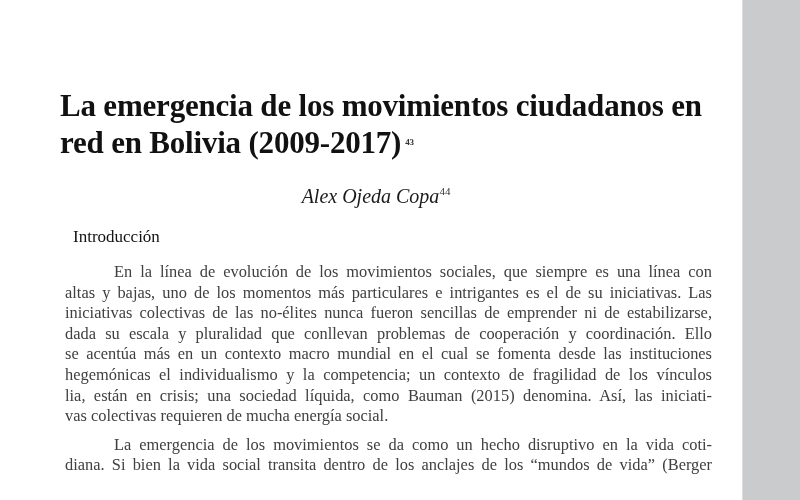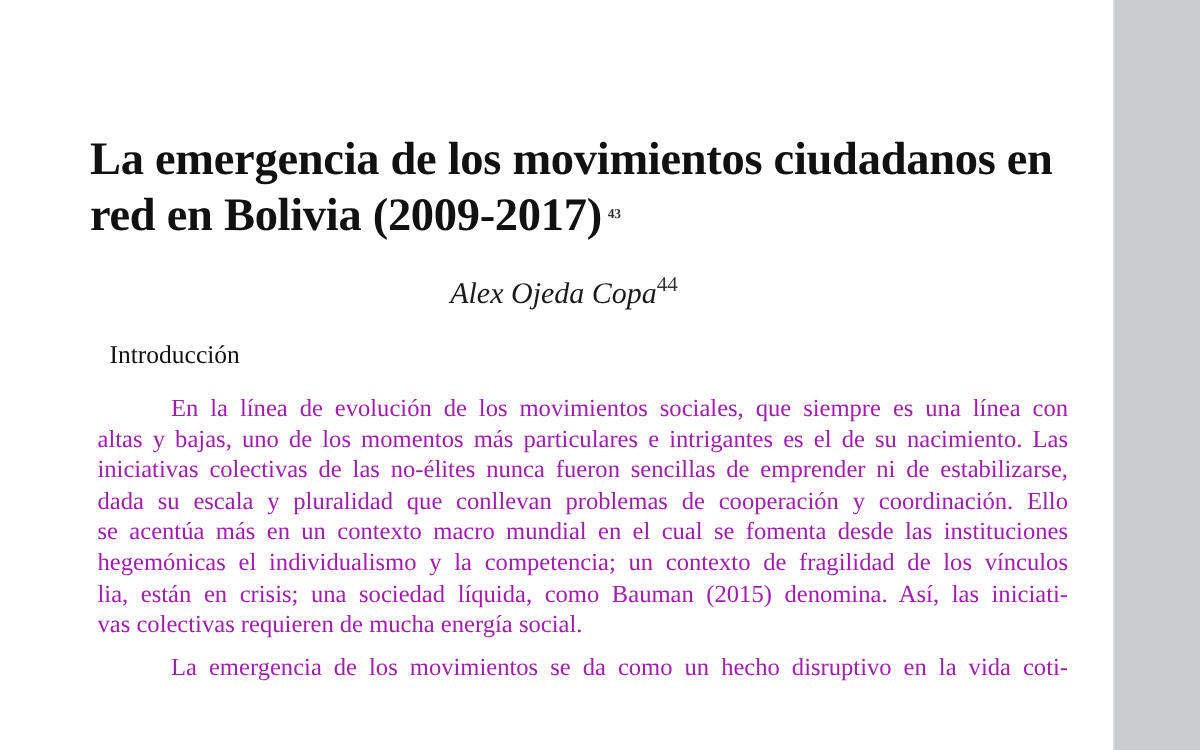--- a/index.html
+++ b/index.html
@@ -54,21 +54,21 @@
       left: 60px;
       width: 632px;
       top: 179px;
       text-align: center;
       font-style: italic;
       font-size: 20px;
       line-height: 24px;
       color: #1a1a1a;
     }
     .author .sup-a {
-      font-size: 14px;
+      font-size: 11px;
       font-style: normal;
       vertical-align: 8px;
       color: #333333;
     }
     .section-heading {
       position: absolute;
       left: 73px;
       top: 226px;
       margin: 0;
       font-weight: normal;
@@ -81,21 +81,21 @@
       left: 65px;
       top: 262px;
       width: 647px;
     }
     .para {
       margin: 0 0 8px 0;
       font-size: 16.4px;
       line-height: 20.6px;
       text-align: justify;
       text-align-last: justify;
-      color: #a21caf;
+      color: #404040;
     }
     .para .ln {
       display: block;
       text-align: justify;
       text-align-last: justify;
       white-space: nowrap;
       overflow: hidden;
     }
     .para .ln.last {
       text-align-last: left;
@@ -118,26 +118,27 @@
 
   <div class="author">
     <span>Alex Ojeda Copa</span><span class="sup-a">44</span>
   </div>
 
   <h2 class="section-heading">Introducción</h2>
 
   <div class="body">
     <p class="para">
       <span class="ln indent">En la línea de evolución de los movimientos sociales, que siempre es una línea con</span>
-      <span class="ln">altas y bajas, uno de los momentos más particulares e intrigantes es el de su nacimiento. Las</span>
+      <span class="ln">altas y bajas, uno de los momentos más particulares e intrigantes es el de su iniciativas. Las</span>
       <span class="ln">iniciativas colectivas de las no-élites nunca fueron sencillas de emprender ni de estabilizarse,</span>
       <span class="ln">dada su escala y pluralidad que conllevan problemas de cooperación y coordinación. Ello</span>
       <span class="ln">se acentúa más en un contexto macro mundial en el cual se fomenta desde las instituciones</span>
       <span class="ln">hegemónicas el individualismo y la competencia; un contexto de fragilidad de los vínculos</span>
       <span class="ln">lia, están en crisis; una sociedad líquida, como Bauman (2015) denomina. Así, las iniciati-</span>
       <span class="ln last">vas colectivas requieren de mucha energía social.</span>
     </p>
     <p class="para">
       <span class="ln indent">La emergencia de los movimientos se da como un hecho disruptivo en la vida coti-</span>
+      <span class="ln">diana. Si bien la vida social transita dentro de los anclajes de los “mundos de vida” (Berger</span>
     </p>
   </div>
 
 </div>
 
 </body></html>

